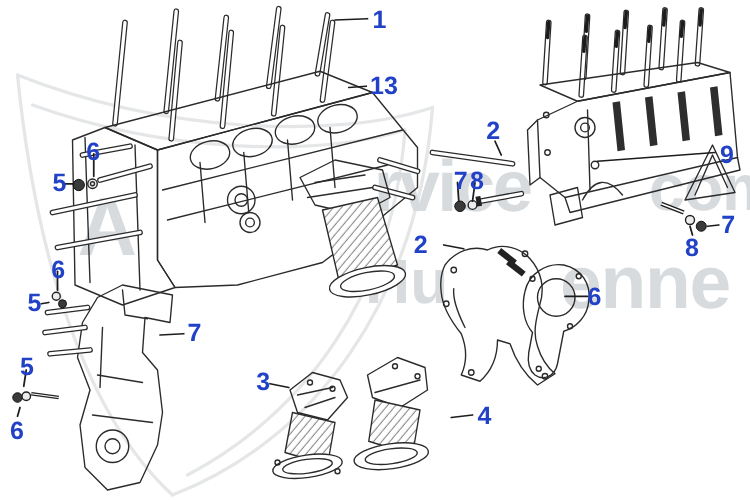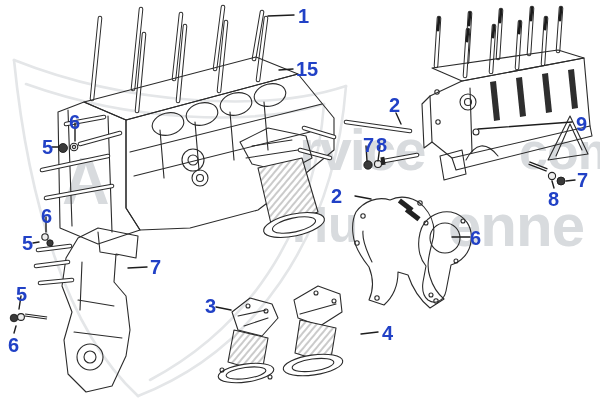--- a/index.html
+++ b/index.html
@@ -291,21 +291,21 @@
       <path d="M21,296 L19,309"></path>
       <path d="M14,333 L16,326"></path>
       <path d="M128,268 L147,267"></path>
       <path d="M216,307 L231,310"></path>
       <path d="M361,334 L378,332"></path>
     </g>
   </svg>
 
   <div class="layer">
     <div class="lbl" style="left:298px;top:6px">1</div>
-    <div class="lbl" style="left:296px;top:59px">15</div>
+    <div class="lbl" style="left:296px;top:59px">13</div>
     <div class="lbl" style="left:389px;top:95px">2</div>
     <div class="lbl" style="left:576px;top:114px">9</div>
     <div class="lbl" style="left:363px;top:135px">7</div>
     <div class="lbl" style="left:376px;top:135px">8</div>
     <div class="lbl" style="left:331px;top:186px">2</div>
     <div class="lbl" style="left:470px;top:228px">6</div>
     <div class="lbl" style="left:577px;top:170px">7</div>
     <div class="lbl" style="left:548px;top:189px">8</div>
     <div class="lbl" style="left:42px;top:137px">5</div>
     <div class="lbl" style="left:69px;top:112px">6</div>

